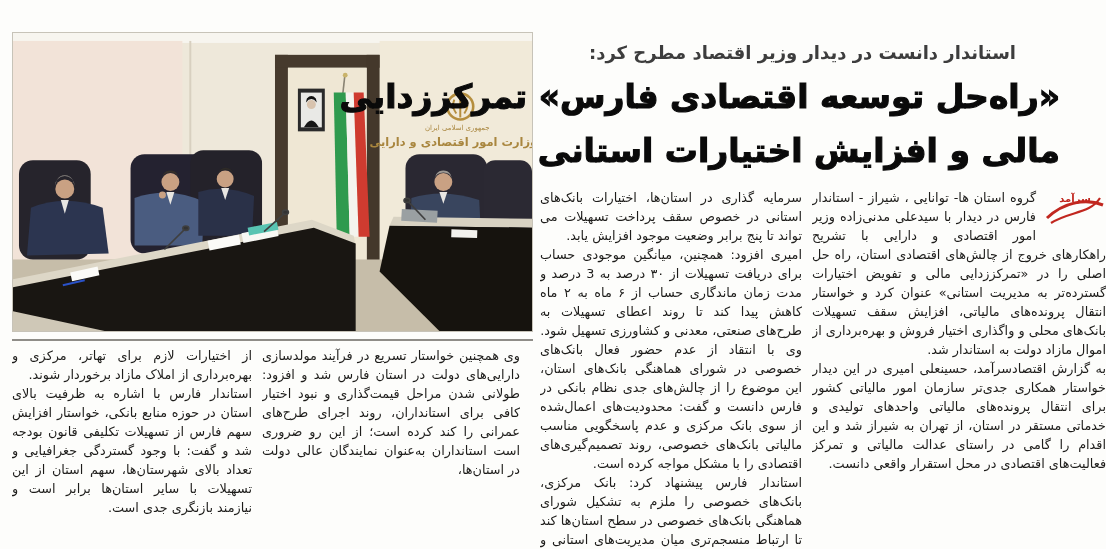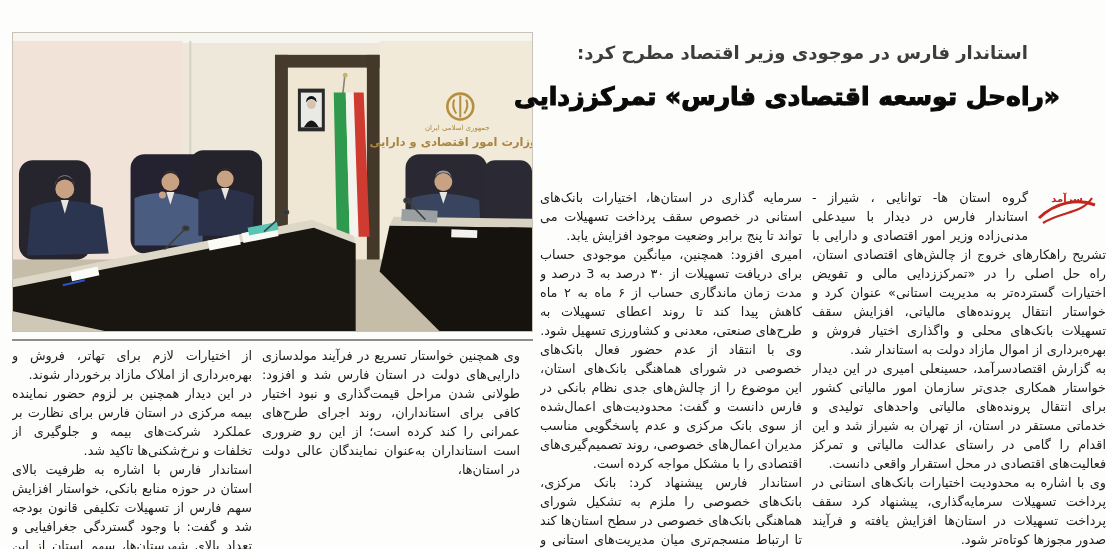--- a/index.html
+++ b/index.html
@@ -22,37 +22,37 @@
   }
   
   #kicker{
     position:absolute;left:545px;top:42px;width:515px;
     text-align:center;font-size:18px;font-weight:bold;color:#3d3d3d;
     white-space:nowrap;
   }
   #headline{
     position:absolute;left:545px;top:70px;width:515px;
     text-align:center;color:#0a0a0a;font-weight:bold;
-    font-size:25px;line-height:54px;
+    font-size:33px;line-height:54px;
     -webkit-text-stroke:1.1px #0a0a0a;
   }
   #headline .hl{white-space:nowrap;}
   
   .col{
     position:absolute;
     font-size:12.8px;line-height:19px;color:#1d1c1a;
     text-align:justify;overflow:hidden;
   }
   .col p{margin:0;padding:0;}
   #col1{left:812px;top:188px;width:294px;height:361px;}
   #col2{left:540px;top:188px;width:262px;height:361px;}
   #col3{left:262px;top:346px;width:258px;height:203px;}
   #col4{left:12px; top:346px;width:240px;height:203px;}
   .logo-wrap{
-    float:right;width:62px;height:38px;margin:1px 8px 2px 8px;
+    float:right;width:62px;height:38px;margin:1px 0 2px 8px;
   }
   .logo-wrap svg{width:100%;height:100%;display:block;}
 </style>
 </head>
 <body>
 
 <div id="page">
 
   <div id="photo">
     <svg viewBox="0 0 521 300" preserveAspectRatio="none">
@@ -156,50 +156,49 @@
         <line x1="252" y1="200" x2="272" y2="182"></line>
           <ellipse cx="273.5" cy="180.5" rx="3" ry="2.2"></ellipse>
         <line x1="414" y1="188" x2="397" y2="170"></line>
           <ellipse cx="395.5" cy="168.5" rx="3" ry="2.2"></ellipse>
       </g>
     </svg>
   </div>
 
   <div id="below-rule"></div>
 
-  <div id="kicker">استاندار فارس در موجودی وزیر اقتصاد مطرح کرد:</div>
+  <div id="kicker">استاندار دانست در دیدار وزیر اقتصاد مطرح کرد:</div>
   <div id="headline">
     <div class="hl">«راه‌حل توسعه اقتصادی فارس» تمرکززدایی</div>
+    <div class="hl">مالی و افزایش اختیارات استانی</div>
   </div>
 
   <div id="col1" class="col">
     <div class="logo-wrap">
       <svg viewBox="0 0 62 38">
         <path d="M3,29 C20,13 42,9 59,16" stroke="#c1271f" stroke-width="3" fill="none"></path>
         <path d="M7,34 C26,22 46,25 56,9" stroke="#c1271f" stroke-width="2.2" fill="none"></path>
         <text x="31" y="13" font-size="10" fill="#c1271f" text-anchor="middle" font-weight="bold">سرآمد</text>
       </svg>
     </div>
     <p>گروه استان ها- توانایی ، شیراز - استاندار فارس در دیدار با سیدعلی مدنی‌زاده وزیر امور اقتصادی و دارایی با تشریح راهکارهای خروج از چالش‌های اقتصادی استان، راه حل اصلی را در «تمرکززدایی مالی و تفویض اختیارات گسترده‌تر به مدیریت استانی» عنوان کرد و خواستار انتقال پرونده‌های مالیاتی، افزایش سقف تسهیلات بانک‌های محلی و واگذاری اختیار فروش و بهره‌برداری از اموال مازاد دولت به استاندار شد.</p>
     <p>به گزارش اقتصادسرآمد، حسینعلی امیری در این دیدار خواستار همکاری جدی‌تر سازمان امور مالیاتی کشور برای انتقال پرونده‌های مالیاتی واحدهای تولیدی و خدماتی مستقر در استان، از تهران به شیراز شد و این اقدام را گامی در راستای عدالت مالیاتی و تمرکز فعالیت‌های اقتصادی در محل استقرار واقعی دانست.</p>
-    <p>وی با اشاره به محدودیت اختیارات بانک‌های استانی در پرداخت تسهیلات سرمایه‌گذاری، پیشنهاد کرد سقف پرداخت تسهیلات در استان‌ها افزایش یافته و فرآیند صدور مجوزها کوتاه‌تر شود.</p>
 
   </div>
 
   <div id="col2" class="col">
     <p>سرمایه گذاری در استان‌ها، اختیارات بانک‌های استانی در خصوص سقف پرداخت تسهیلات می تواند تا پنج برابر وضعیت موجود افزایش یابد.</p>
     <p>امیری افزود: همچنین، میانگین موجودی حساب برای دریافت تسهیلات از ۳۰ درصد به 3 درصد و مدت زمان ماندگاری حساب از ۶ ماه به ۲ ماه کاهش پیدا کند تا روند اعطای تسهیلات به طرح‌های صنعتی، معدنی و کشاورزی تسهیل شود.</p>
-    <p>وی با انتقاد از عدم حضور فعال بانک‌های خصوصی در شورای هماهنگی بانک‌های استان، این موضوع را از چالش‌های جدی نظام بانکی در فارس دانست و گفت: محدودیت‌های اعمال‌شده از سوی بانک مرکزی و عدم پاسخگویی مناسب مدیران اعمال‌های خصوصی، روند تصمیم‌گیری‌های اقتصادی را با مشکل مواجه کرده است.</p>
+    <p>وی با انتقاد از عدم حضور فعال بانک‌های خصوصی در شورای هماهنگی بانک‌های استان، این موضوع را از چالش‌های جدی نظام بانکی در فارس دانست و گفت: محدودیت‌های اعمال‌شده از سوی بانک مرکزی و عدم پاسخگویی مناسب مالیاتی بانک‌های خصوصی، روند تصمیم‌گیری‌های اقتصادی را با مشکل مواجه کرده است.</p>
     <p>استاندار فارس پیشنهاد کرد: بانک مرکزی، بانک‌های خصوصی را ملزم به تشکیل شورای هماهنگی بانک‌های خصوصی در سطح استان‌ها کند تا ارتباط منسجم‌تری میان مدیریت‌های استانی و شبکه بانکی کشور برقرار شود.</p>
 
   </div>
 
   <div id="col3" class="col">
     <p>وی همچنین خواستار تسریع در فرآیند مولدسازی دارایی‌های دولت در استان فارس شد و افزود: طولانی شدن مراحل قیمت‌گذاری و نبود اختیار کافی برای استانداران، روند اجرای طرح‌های عمرانی را کند کرده است؛ از این رو ضروری است استانداران به‌عنوان نمایندگان عالی دولت در استان‌ها،</p>
   </div>
 
   <div id="col4" class="col">
-    <p>از اختیارات لازم برای تهاتر، فروش و بهره‌برداری از املاک مازاد برخوردار شوند.</p>
-    <p>در این دیدار همچنین بر لزوم حضور نماینده بیمه مرکزی در استان فارس برای نظارت بر عملکرد شرکت‌های بیمه و جلوگیری از تخلفات و نرخ‌شکنی‌ها تاکید شد.</p>
+    <p>از اختیارات لازم برای تهاتر، مرکزی و بهره‌برداری از املاک مازاد برخوردار شوند.</p>
     <p>استاندار فارس با اشاره به ظرفیت بالای استان در حوزه منابع بانکی، خواستار افزایش سهم فارس از تسهیلات تکلیفی قانون بودجه شد و گفت: با وجود گستردگی جغرافیایی و تعداد بالای شهرستان‌ها، سهم استان از این تسهیلات با سایر استان‌ها برابر است و نیازمند بازنگری جدی است.</p>
   </div>
 
 </div>
 
 </body></html>

